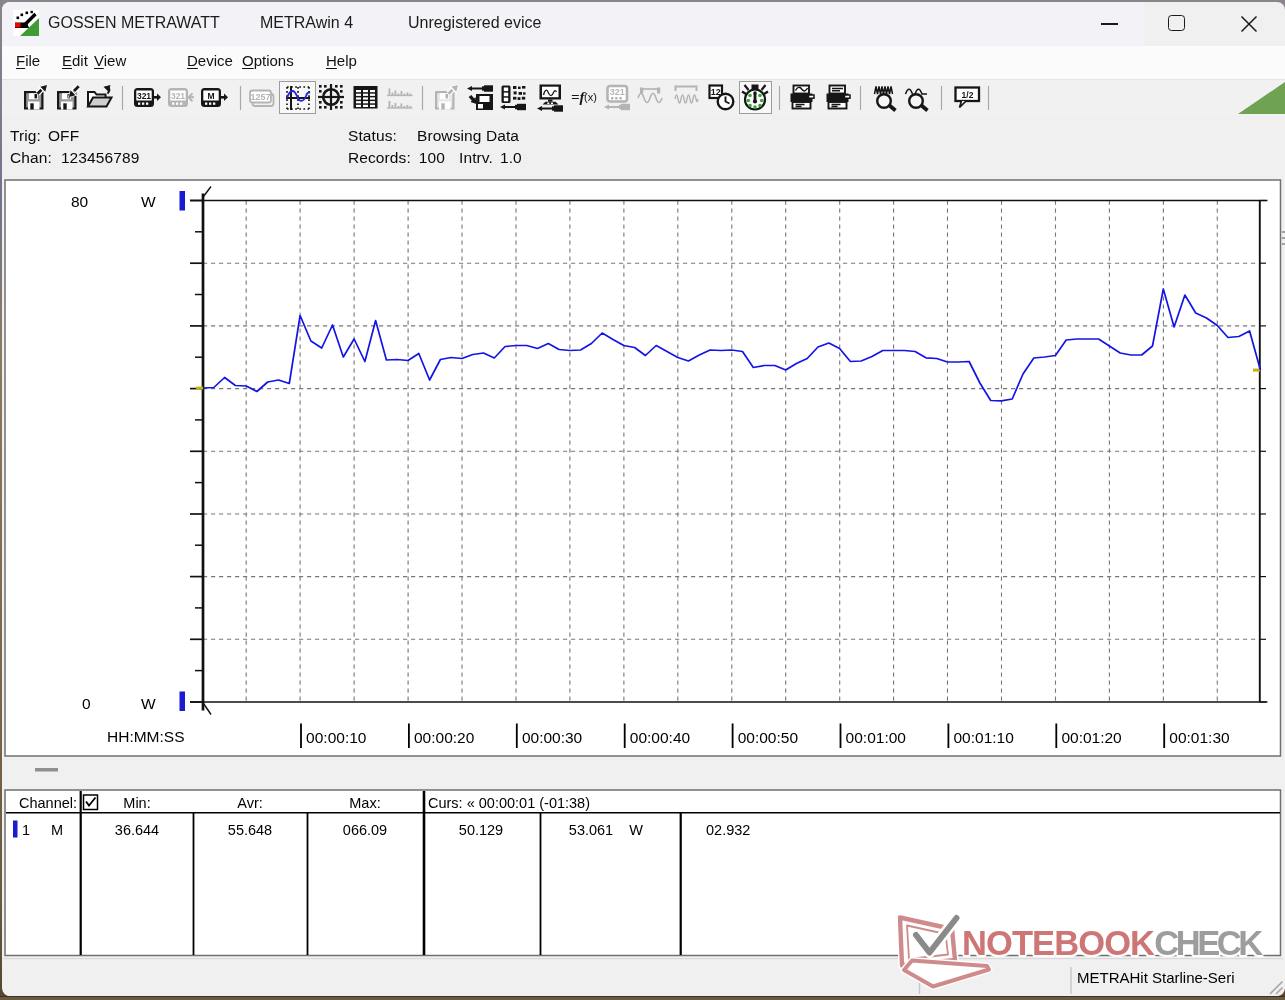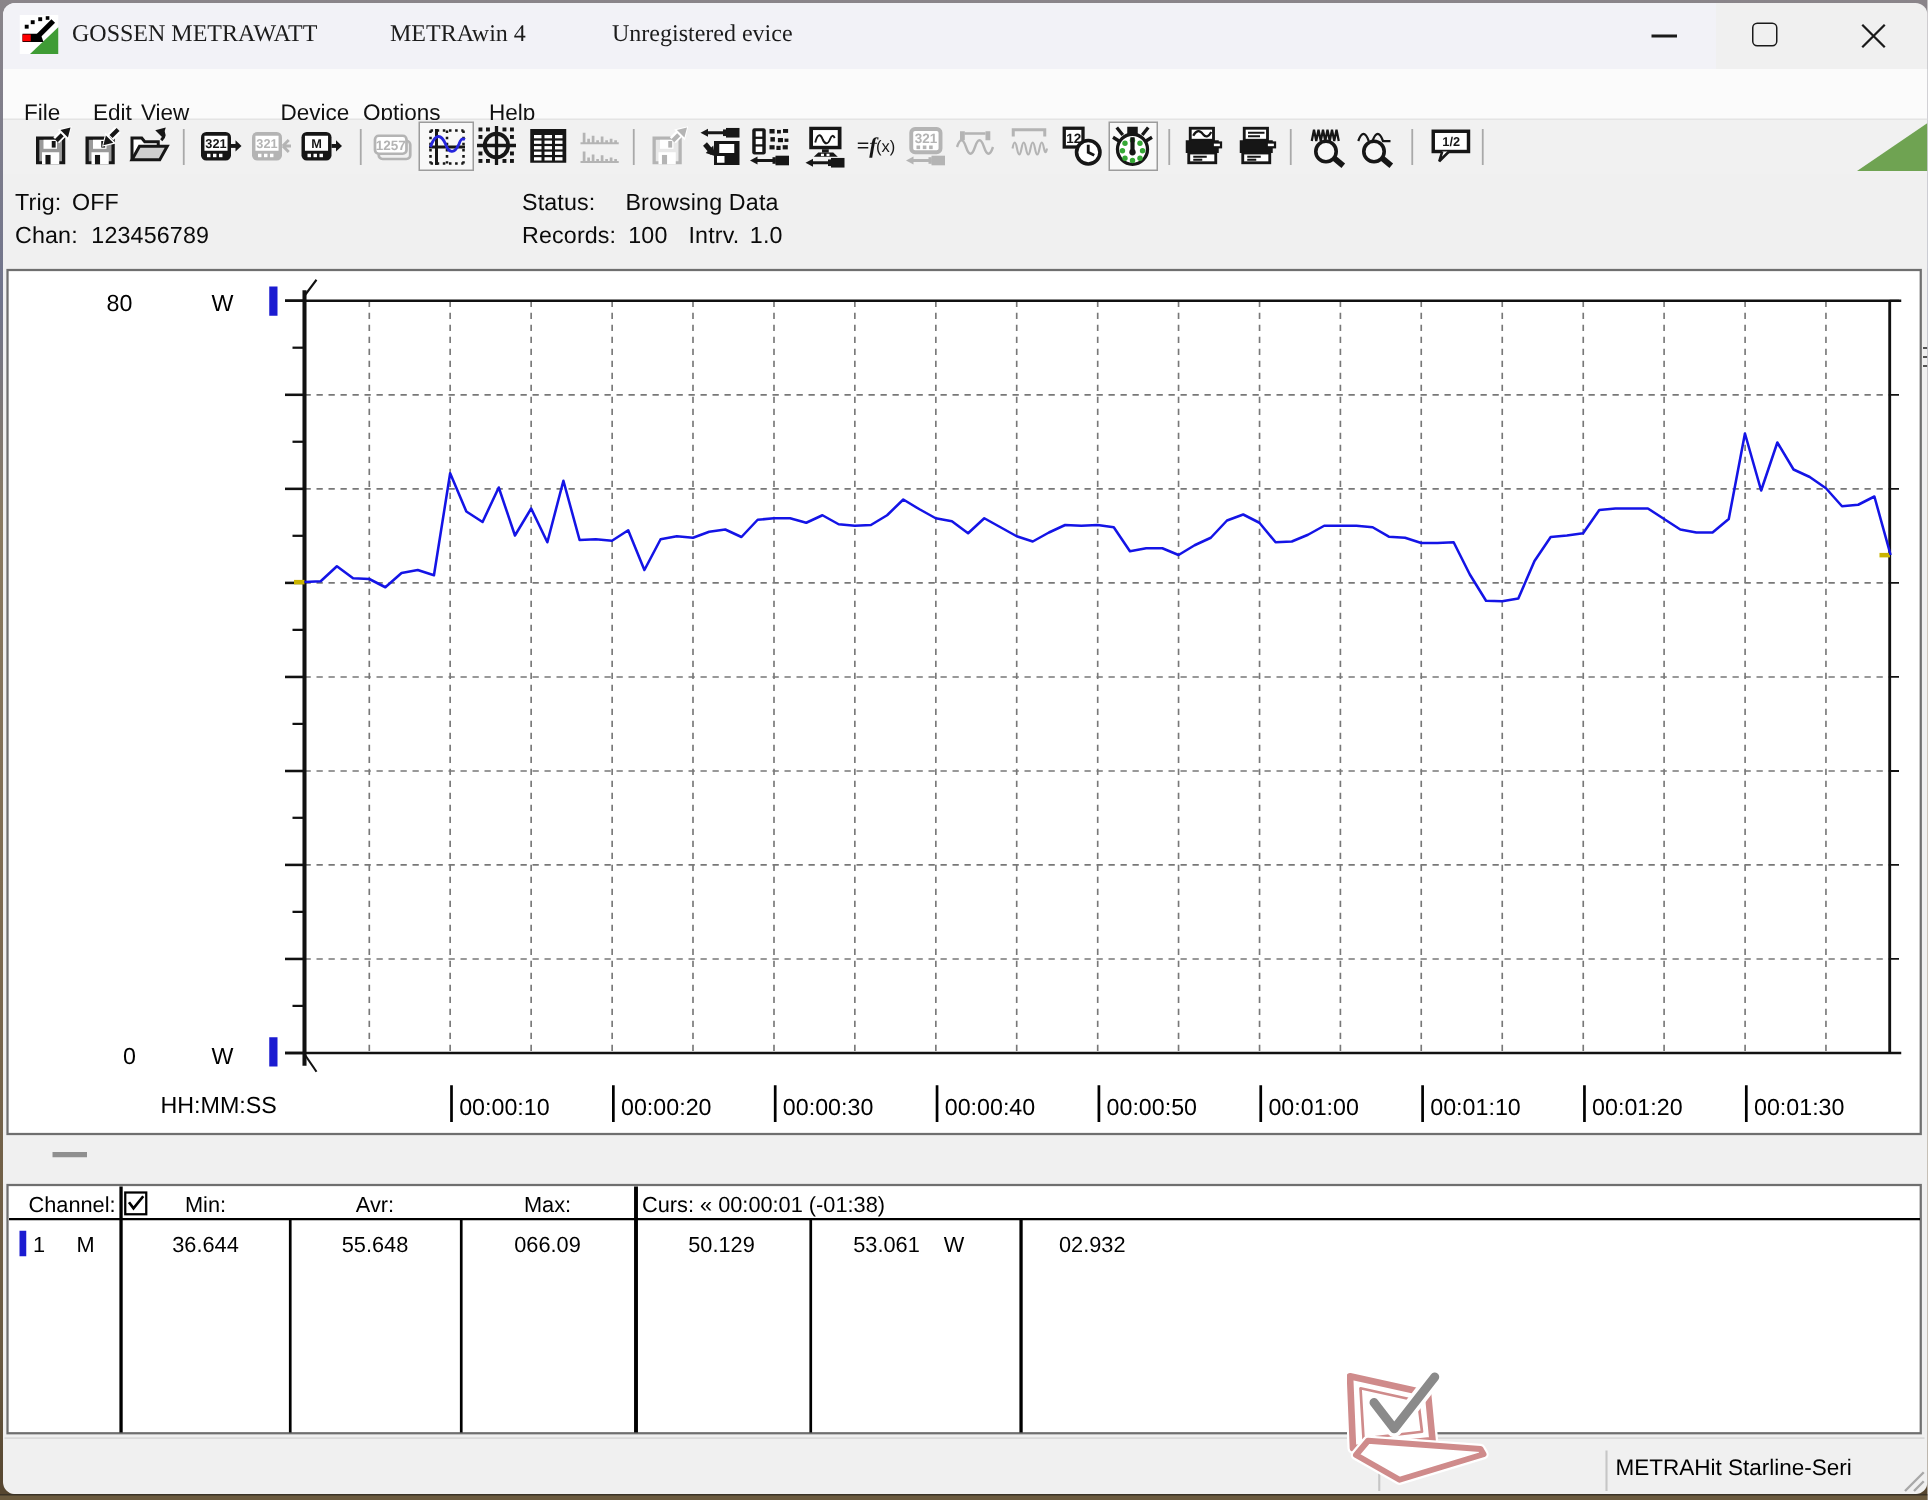--- a/index.html
+++ b/index.html
@@ -1,24 +1,24 @@
 <!DOCTYPE html>
 <html><head>
 <meta charset="utf-8">
 <style>
 html,body{margin:0;padding:0;}
 body{width:1285px;height:1000px;overflow:hidden;font-family:"Liberation Sans",sans-serif;
 background:linear-gradient(180deg,#8a858a 0%,#70748c 20%,#8a7a60 35%,#7d6a50 60%,#6a5a42 90%,#55452f 100%);}
 #scr{position:relative;width:1285px;height:1000px;}
 .abs{position:absolute;}
 #win{left:2px;top:2px;width:1283px;height:994px;border-radius:8px;background:#f0f0f0;overflow:hidden;}
-#titlebar{left:0;top:0;width:1142px;height:44px;background:#f2f2f7;font-family:Liberation Serif, serif;}
+#titlebar{left:0;top:0;width:1142px;height:44px;background:#f2f2f7;}
 .ttxt{top:12px;font-size:16px;color:#1c1c1c;white-space:nowrap;}
 #menubar{left:0;top:44px;width:1283px;height:33px;background:#fbfbfb;border-bottom:1px solid #e4e4e4;}
-.mi{top:6px;font-size:15px;color:#111;margin-top:15px;}
+.mi{top:6px;font-size:15px;color:#111;}
 .mi u{text-decoration-thickness:1px;text-underline-offset:2px;}
 #toolbar{left:0;top:78px;width:1283px;height:36px;background:#f1f1f1;}
 #statarea{left:0;top:114px;width:1283px;height:63px;background:#f0f0f0;text-align:right;}
 .stxt{font-size:15.5px;color:#0a0a0a;white-space:nowrap;letter-spacing:0.1px;}
 #wmtext{font-weight:bold;font-size:34.5px;letter-spacing:-0.9px;white-space:nowrap;
 text-shadow:-2px 0 1px #fff,2px 0 1px #fff,0 -2px 1px #fff,0 2px 1px #fff,-1.5px -1.5px 1px #fff,1.5px -1.5px 1px #fff,-1.5px 1.5px 1px #fff,1.5px 1.5px 1px #fff;}
 </style>
 </head>
 <body>
 <div id="scr">
@@ -474,14 +474,15 @@
   <g fill="none">
    <path d="M2 12.5 L54 24 L57 55 L4 60.5 Z" stroke="#fff" stroke-width="7.5" stroke-linejoin="round"></path>
    <path d="M2 12.5 L54 24 L57 55 L4 60.5 Z" fill="#fff" stroke="#cf8b8b" stroke-width="4.4" stroke-linejoin="round"></path>
    <path d="M9 20.5 L47.5 29 L50 49.5 L11 54 Z" stroke="#cf8b8b" stroke-width="1.8" stroke-linejoin="round"></path>
    <path d="M14 55.5 L89 61 L91 64.5 L35 81.5 L6 65 Z" stroke="#fff" stroke-width="7" stroke-linejoin="round"></path>
    <path d="M14 55.5 L89 61 L91 64.5 L35 81.5 L6 65 Z" fill="#fff" stroke="#cf8b8b" stroke-width="4" stroke-linejoin="round"></path>
    <path d="M18 30 L31.5 47.5 L58.5 13" stroke="#fff" stroke-width="11" stroke-linecap="round" stroke-linejoin="round"></path>
    <path d="M18 30 L31.5 47.5 L58.5 13" stroke="#8a8a8a" stroke-width="6" stroke-linecap="round" stroke-linejoin="round"></path>
   </g>
   </svg>
+  <div class="abs" id="wmtext" style="left:64px;top:19px"><span style="color:#ce7676">NOTEBOOK</span><span style="color:#9d9d9d;letter-spacing:-3.4px">CHECK</span></div>
  </div>
 </div>
 
 </body></html>

